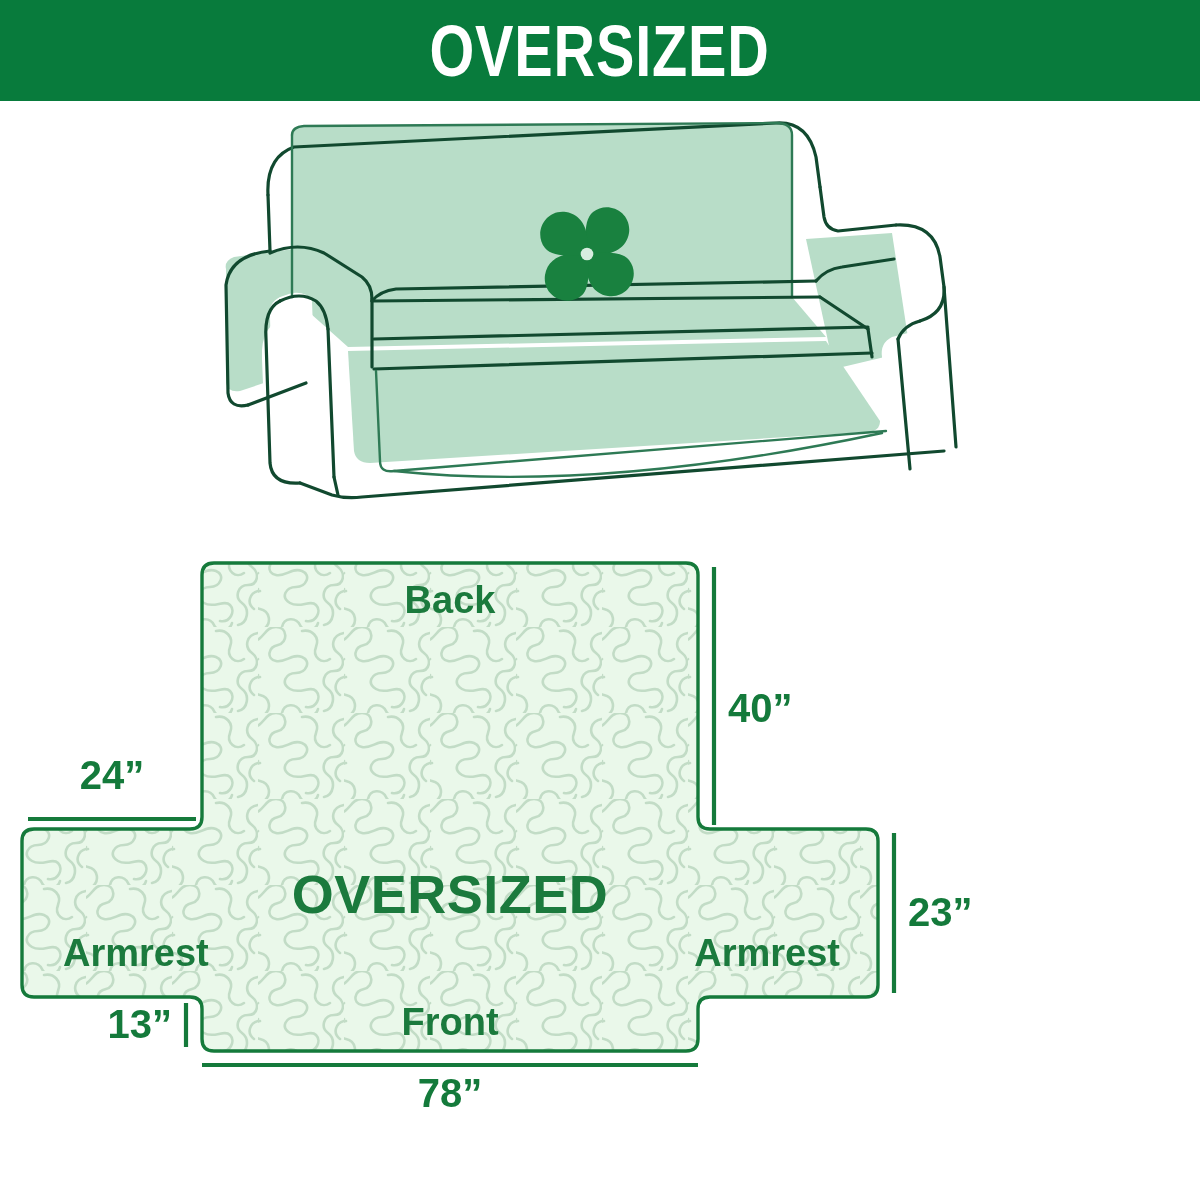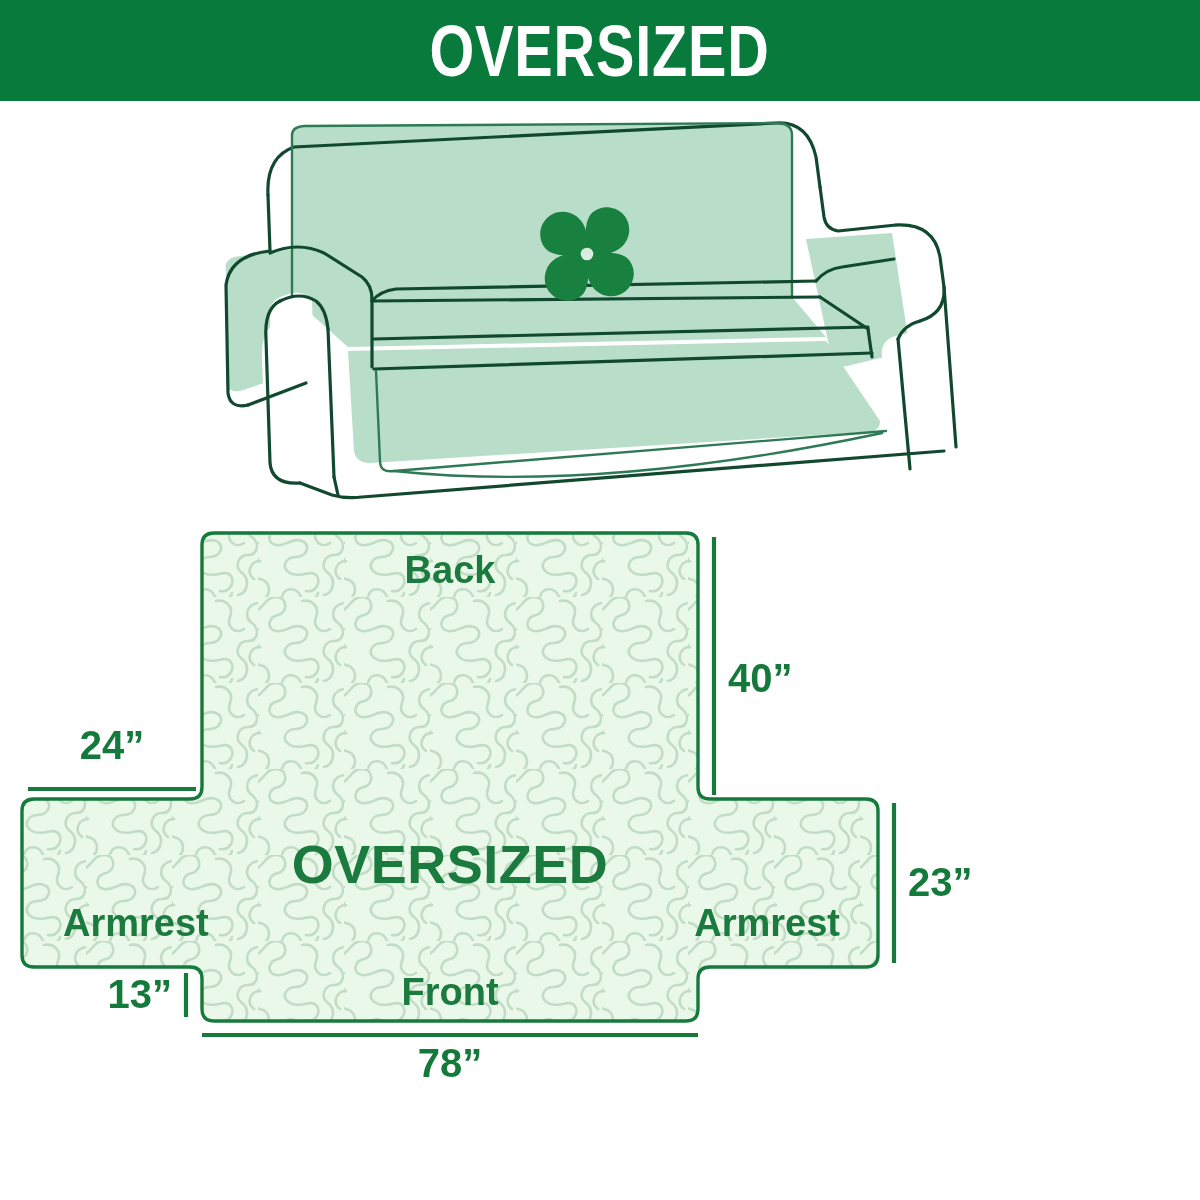--- a/index.html
+++ b/index.html
@@ -31,21 +31,21 @@
   }
 
   
   .sofa-wrap{
     position:absolute;left:0;top:101px;width:1200px;height:440px;
   }
   .sofa-svg{display:block;margin:0 auto;}
 
   
   .diagram-wrap{
-    position:absolute;left:0;top:511px;width:1200px;height:659px;text-decoration:underline;
+    position:absolute;left:0;top:541px;width:1200px;height:659px;text-decoration:underline;
   }
   .diagram-svg{display:block;}
 
   .dlabel{
     font-family:"Liberation Sans", sans-serif;
     font-weight:bold;
     fill:#1B7A3D;
   }
   .dim-num{
     font-family:"Liberation Sans", sans-serif;

